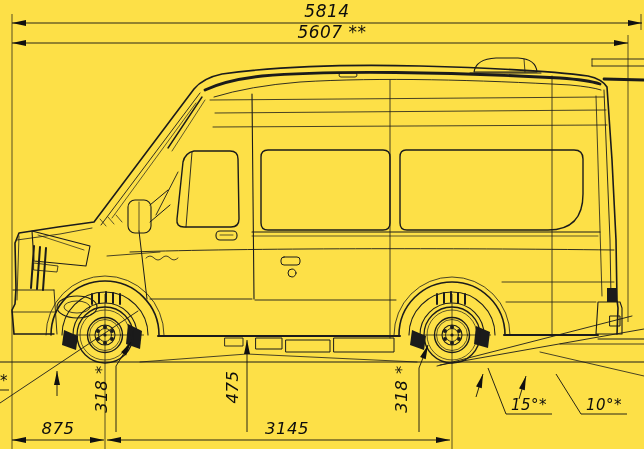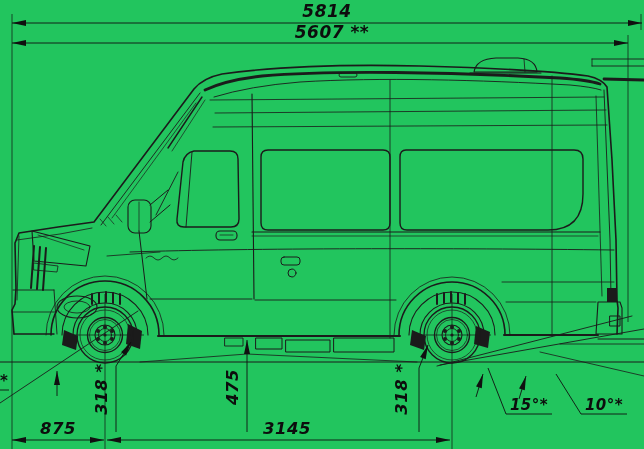--- a/index.html
+++ b/index.html
@@ -1,16 +1,16 @@
 <!DOCTYPE html>
 <html><head>
 <meta charset="utf-8">
 <style>
   html,body{margin:0;padding:0;background:#ffffff;}
-  .stage{position:relative;width:644px;height:449px;background:#22c55e;overflow:hidden;font-weight:bold;}
+  .stage{position:relative;width:644px;height:449px;background:#fde047;overflow:hidden;}
   svg{display:block;}
   .ln{stroke:#1b1b1b;fill:none;stroke-width:1.3;stroke-linecap:round;stroke-linejoin:round;}
   .w08{stroke-width:.8;} .w07{stroke-width:.7;} .w09{stroke-width:.9;} .w1{stroke-width:1;}
   .w11{stroke-width:1.1;} .w14{stroke-width:1.4;} .w16{stroke-width:1.6;} .w2{stroke-width:2;}
   .thick{stroke-width:2.8;}
   .dark{fill:#1b1b1b;stroke:none;}
   .dim{stroke:#101010;stroke-width:.9;fill:none;stroke-linecap:butt;}
   .ext{stroke:#101010;stroke-width:.7;fill:none;}
   .dimtxt{font-family:"DejaVu Sans",sans-serif;font-style:italic;font-size:16.5px;fill:#0d0d0d;letter-spacing:.5px;}
   .dimtxt.big{font-size:17px;}

